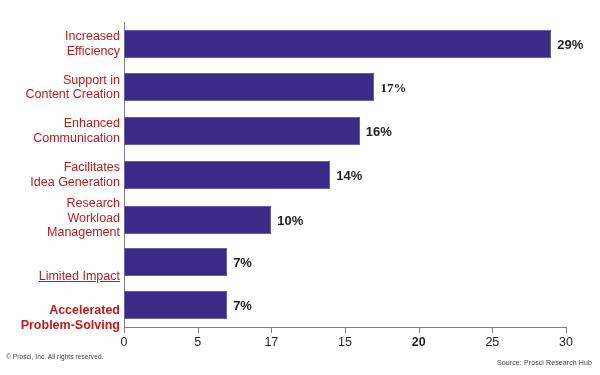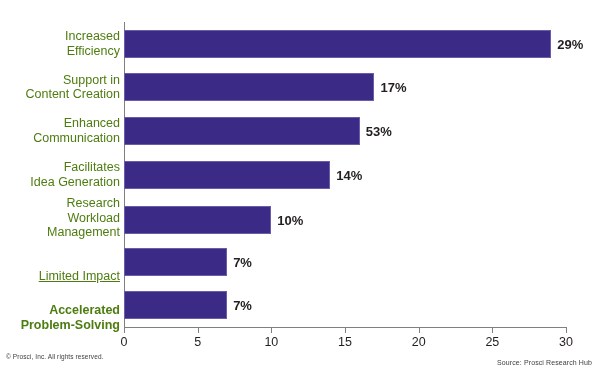--- a/index.html
+++ b/index.html
@@ -96,21 +96,21 @@
   }
 
   
   .cat-label {
     position: absolute;
     right: 0;
     width: 118px;
     text-align: right;
     font-size: 12.5px;
     line-height: 14.5px;
-    color: #4d7c0f;
+    color: #b91c1c;
     white-space: pre-line;
   }
   #category-labels {
     position: absolute;
     left: 0;
     top: 0;
     width: 120px;
     height: 375px;
   }
 
@@ -156,43 +156,43 @@
 
   <div class="axis-line-y"></div>
   <div class="axis-line-x"></div>
 
   <div id="ticks">
       <div class="tick-mark" style="left: 124px;"></div>
       <div class="tick-label" style="left: 124px;">0</div>
       <div class="tick-mark" style="left: 197.667px;"></div>
       <div class="tick-label" style="left: 197.667px;">5</div>
       <div class="tick-mark" style="left: 271.333px;"></div>
-      <div class="tick-label" style="left: 271.333px;">10</div>
+      <div class="tick-label" style="left: 271.333px;">17</div>
       <div class="tick-mark" style="left: 345px;"></div>
       <div class="tick-label" style="left: 345px;">15</div>
       <div class="tick-mark" style="left: 418.667px;"></div>
-      <div class="tick-label" style="left: 418.667px;">20</div>
+      <div class="tick-label" style="left: 418.667px; font-weight: bold;">20</div>
       <div class="tick-mark" style="left: 492.333px;"></div>
       <div class="tick-label" style="left: 492.333px;">25</div>
       <div class="tick-mark" style="left: 566px;"></div>
       <div class="tick-label" style="left: 566px;">30</div>
     </div>
 
   <div id="plot-area">
       <div class="bar-row" style="top: 7.78571px; height: 28px;">
         <div class="bar" style="width: 427.267px; height: 28px;"></div>
         <div class="bar-value" style="left: 433.267px; top: 8px;">29%</div>
       </div>
       <div class="bar-row" style="top: 51.3571px; height: 28px;">
         <div class="bar" style="width: 250.467px; height: 28px;"></div>
-        <div class="bar-value" style="left: 256.467px; top: 8px;">17%</div>
+        <div class="bar-value" style="left: 256.467px; top: 8px; font-family: Liberation Serif, serif;">17%</div>
       </div>
       <div class="bar-row" style="top: 94.9286px; height: 28px;">
         <div class="bar" style="width: 235.733px; height: 28px;"></div>
-        <div class="bar-value" style="left: 241.733px; top: 8px;">53%</div>
+        <div class="bar-value" style="left: 241.733px; top: 8px;">16%</div>
       </div>
       <div class="bar-row" style="top: 138.5px; height: 28px; text-decoration: underline;">
         <div class="bar" style="width: 206.267px; height: 28px;"></div>
         <div class="bar-value" style="left: 212.267px; top: 8px;">14%</div>
       </div>
       <div class="bar-row" style="top: 184px; height: 28px;">
         <div class="bar" style="width: 147.333px; height: 28px;"></div>
         <div class="bar-value" style="left: 153.333px; top: 8px;">10%</div>
       </div>
       <div class="bar-row" style="top: 225.643px; height: 28px;">

